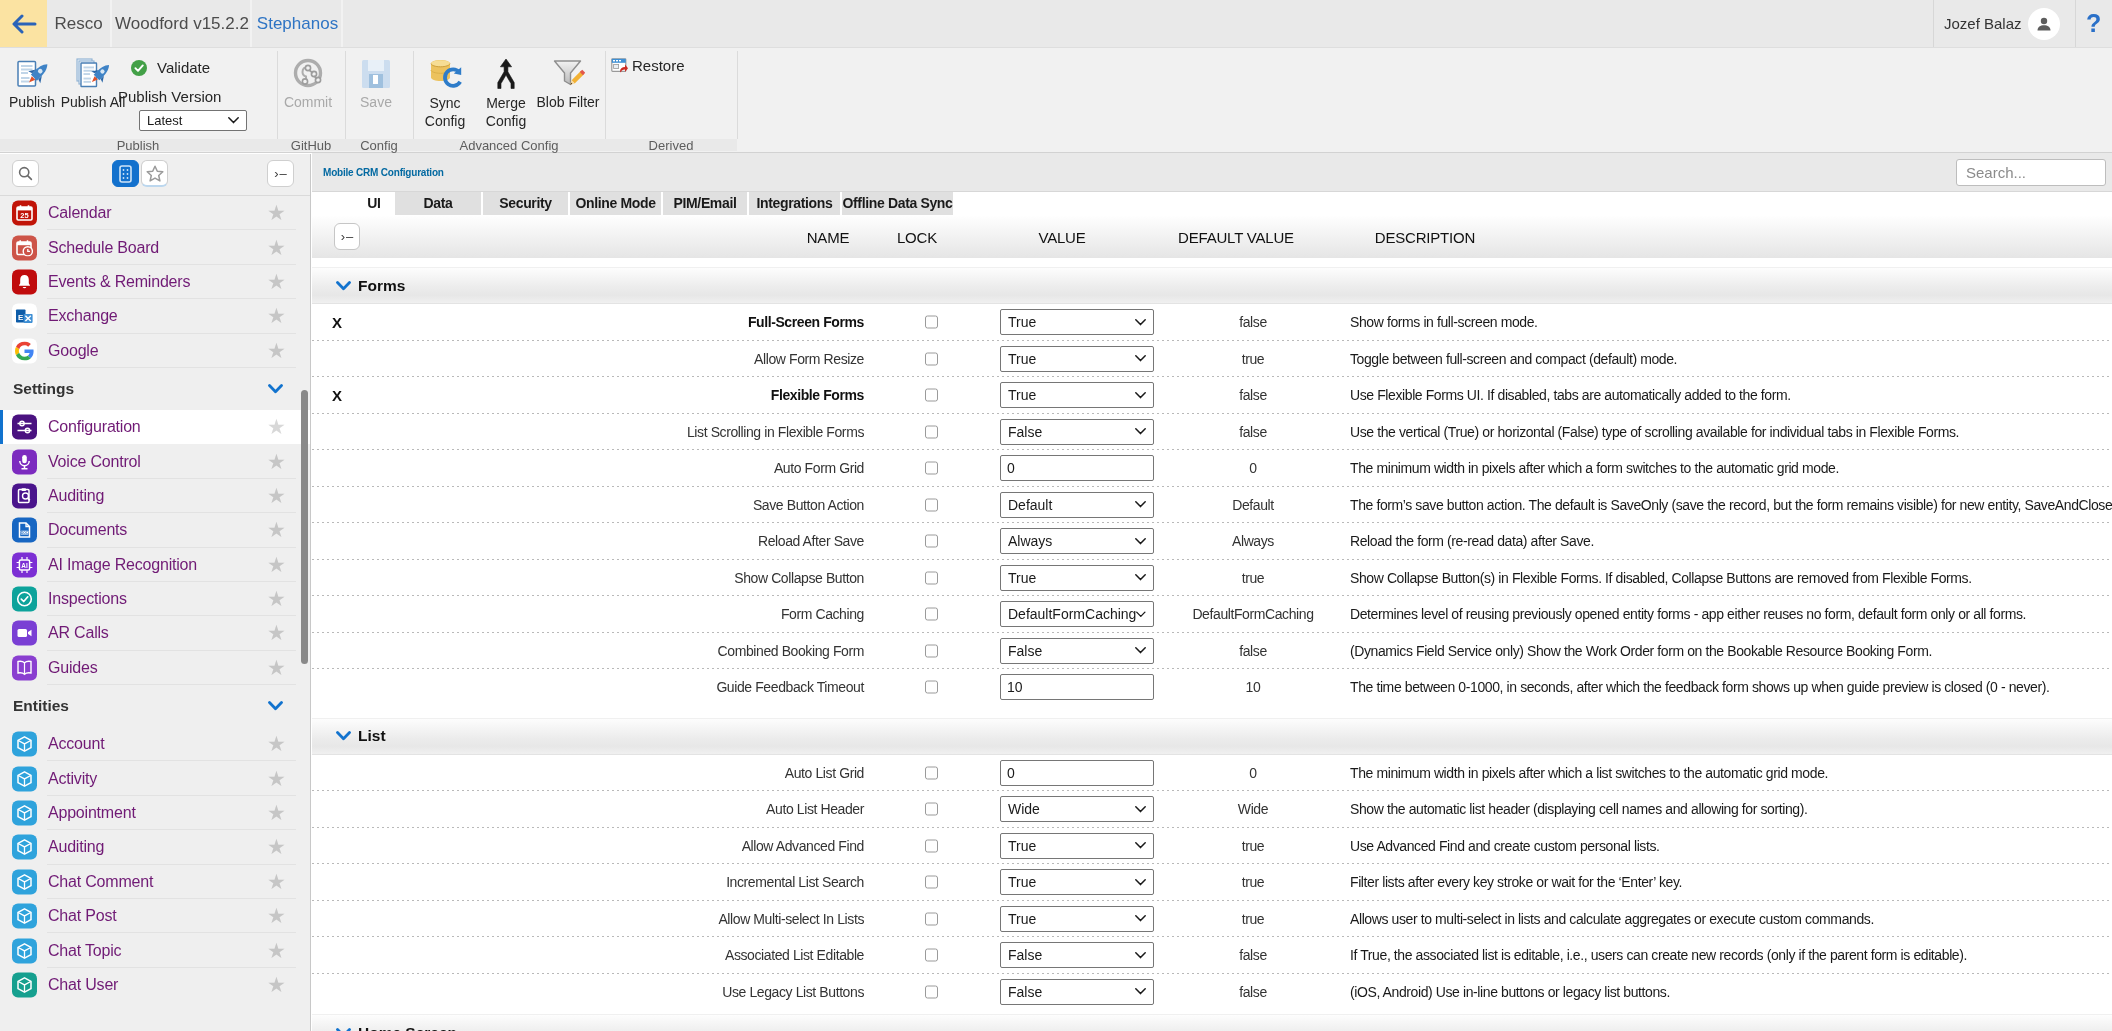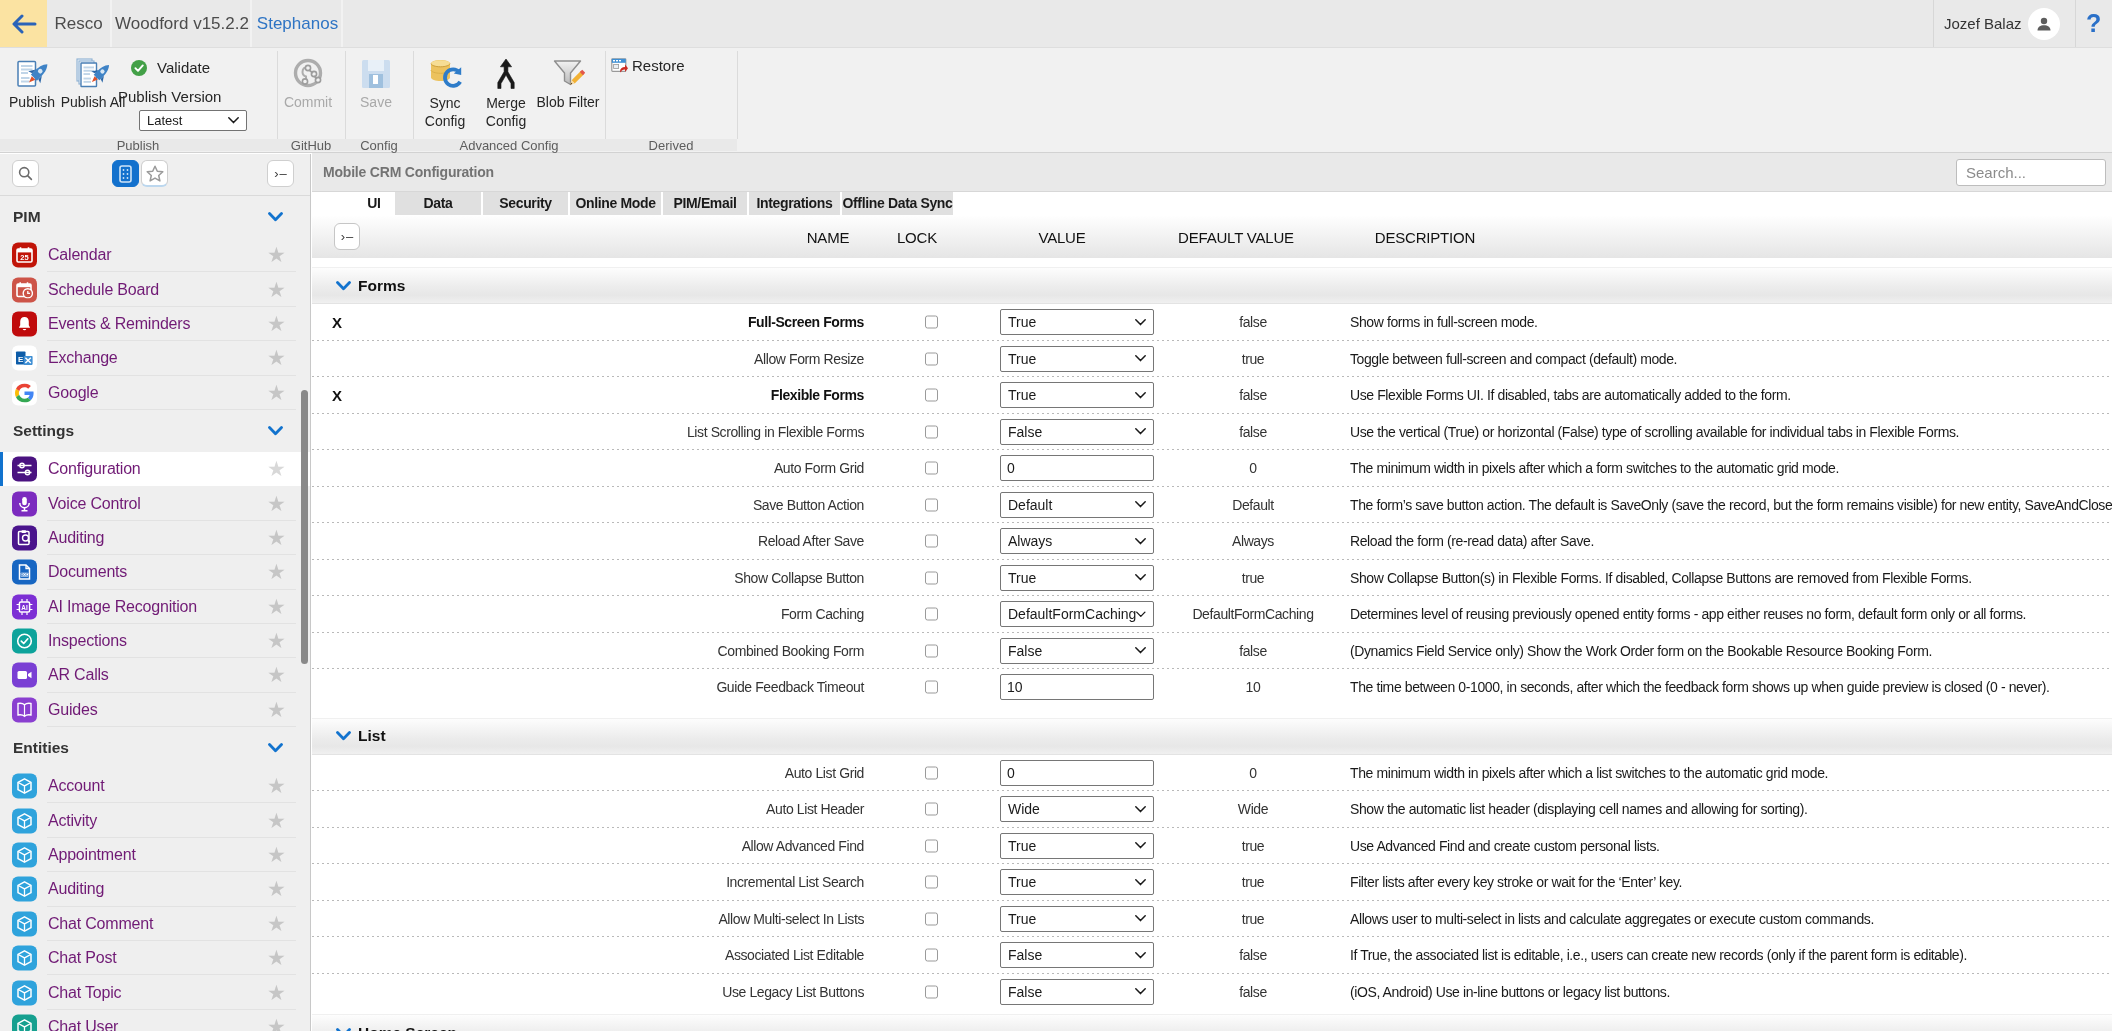--- a/index.html
+++ b/index.html
@@ -40,21 +40,21 @@
 .item .line{position:absolute;left:47px;right:14px;bottom:0;border-bottom:1px solid #e2e2e2}
 .item .ic{position:absolute;left:12px;top:50%;transform:translateY(-50%);width:25px;height:25px;border-radius:6px;display:flex;align-items:center;justify-content:center}
 .item .nm{position:absolute;left:48px;top:50%;transform:translateY(-50%);font-size:16px;letter-spacing:-0.2px;color:#701a75}
 .item .st{position:absolute;left:267px;top:50%;transform:translateY(-50%);font-size:21px;color:#c6c6c6}
 .item.sel{background:#fff}
 .item.sel:before{content:"";position:absolute;left:0;top:0;bottom:0;width:3px;background:#1273ce}
 #sscroll{position:absolute;right:2px;top:236px;width:7px;height:274px;border-radius:4px;background:#898989}
 
 #main{position:absolute;top:154px;left:312px;width:1800px;height:877px;background:#fff}
 #titlebar{position:absolute;top:-1px;left:0;width:1800px;height:39px;background:#e9e9e9;border-bottom:1px solid #d7d7d7}
-#titlebar .t{position:absolute;left:11px;top:50%;transform:translateY(-50%);font-size:14px;letter-spacing:-0.2px;font-weight:bold;color:#737373}
+#titlebar .t{position:absolute;left:11px;top:50%;transform:translateY(-50%);font-size:10px;letter-spacing:-0.2px;font-weight:bold;color:#0369a1}
 #msearch{position:absolute;right:6px;top:6px;width:150px;height:27px;background:#fff;border:1px solid #bdbdbd;border-radius:3px;font-size:15px;color:#8b8b8b;line-height:25px;padding-left:9px}
 #tabs{position:absolute;top:38px;left:0;width:1800px;height:23px;background:#fff}
 .mtab{position:absolute;top:0;height:23px;line-height:23px;text-align:center;font-size:14px;letter-spacing:-0.35px;white-space:nowrap;font-weight:bold;color:#1a1a1a;background:#e0e0e0}
 .mtab.act{background:#fff}
 #thead{position:absolute;top:61px;left:0;width:1800px;height:43px;background:linear-gradient(#ffffff,#e5e5e5)}
 .hcol{position:absolute;top:50%;transform:translate(-50%,-50%);font-size:15px;letter-spacing:-0.2px;font-weight:normal;color:#111}
 .consbtn{width:26px;height:27px;background:#fff;border:1px solid #c6c6c6;border-radius:6px;display:flex;align-items:center;justify-content:center;font-size:13px;color:#3c3c3c;letter-spacing:0}
 .consbtn b{font-weight:normal;margin-left:1px}
 #tbody{position:absolute;top:104px;left:0;width:1800px}
 .secband{position:relative;width:1800px;height:37px;background:linear-gradient(#fdfdfd 0%,#ececec 55%,#e7e7e7 78%,#f0f0f0 100%);border-top:1px solid #f0f0f0;border-bottom:1px solid #e3e3e3;margin-top:4px}
@@ -259,26 +259,20 @@
         </svg>
       </div>
   <div class="sbtn" style="left:267px">
         <div class="consbtn" style="border:none;background:none">
           <span>›</span>
           <b>–</b>
         </div>
       </div>
  </div>
  <div id="navlist">
-<div class="shead">
-        <div class="t">PIM</div>
-        <svg width="15" height="10" viewBox="0 0 15 10">
-          <path d="M1.5 1.5 L7.5 7.8 L13.5 1.5" fill="none" stroke="#1273ce" stroke-width="2.8" stroke-linecap="round" stroke-linejoin="round"></path>
-        </svg>
-      </div>
 <div class="item">
         <div class="ic" style="background:#c11408">
           <svg width="17" height="17" viewBox="0 0 17 17">
             <rect x="1" y="2.5" width="15" height="13" rx="1.2" fill="none" stroke="#fff" stroke-width="1.6"></rect>
             <rect x="1" y="2.5" width="15" height="3.4" fill="#fff"></rect>
             <line x1="4.5" y1="0.8" x2="4.5" y2="3.5" stroke="#fff" stroke-width="1.6"></line>
             <line x1="12.5" y1="0.8" x2="12.5" y2="3.5" stroke="#fff" stroke-width="1.6"></line>
             <text x="8.5" y="13.4" font-size="7.5" font-weight="bold" fill="#fff" text-anchor="middle" font-family="Liberation Sans">25</text>
           </svg>
         </div>

